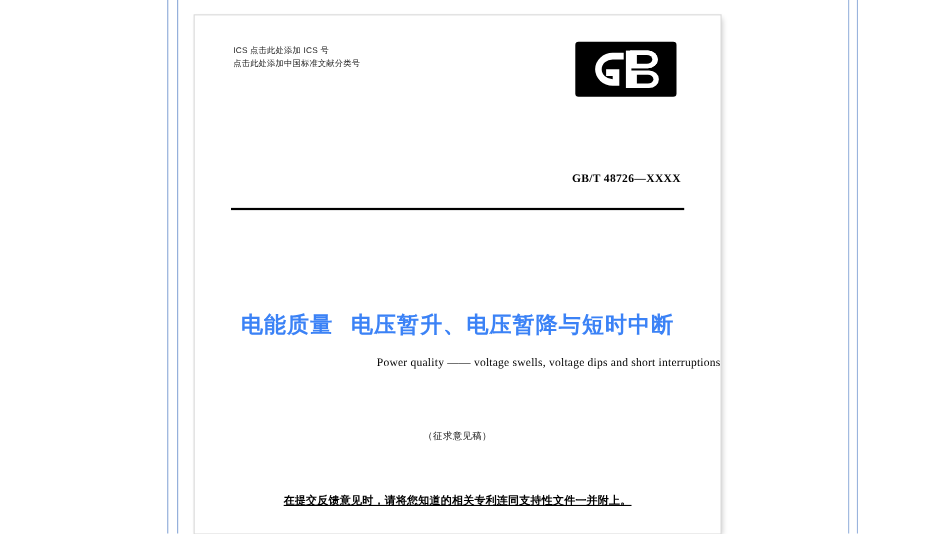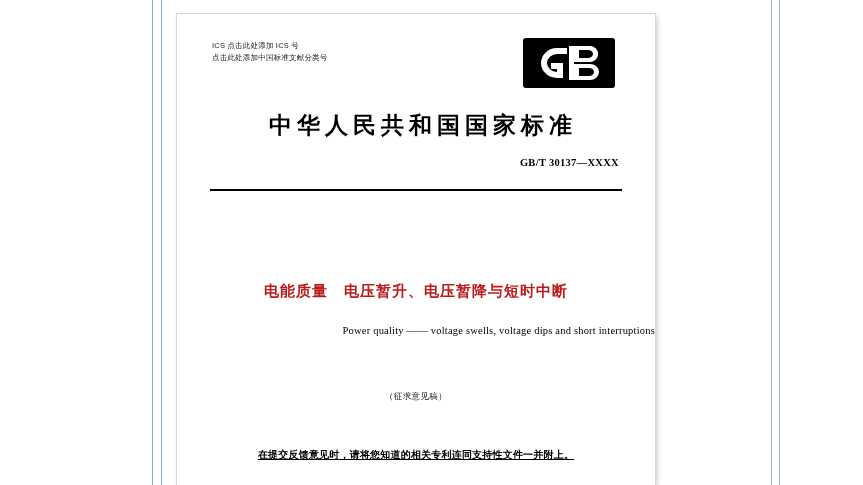--- a/index.html
+++ b/index.html
@@ -115,23 +115,23 @@
 
   
   .doc-title-cn {
     position: absolute;
     left: 0;
     right: 0;
     top: 268px;
     text-align: center;
     font-family: "Liberation Serif", serif;
     font-weight: bold;
-    font-size: 15px;
+    font-size: 20px;
     letter-spacing: 1px;
-    color: #b91c1c;
+    color: #3b82f6;
   }
   .doc-title-cn .gap { display: inline-block; width: 16px; }
 
   
   .doc-title-en {
     position: absolute;
     left: 0;
     right: 0;
     top: 311px;
     text-align: right;
@@ -194,23 +194,22 @@
           <path d="M40 12 a16 15 0 1 0 0 30 h6 v-15 h-12 v6 h6 v3 a10 9 0 1 1 0 -18 h10 v-6 z" fill="#ffffff" transform="translate(-4,0)"></path>
 
           <path d="M52 10 h16 a9 8 0 0 1 0 16 h-16 z M52 28 h17 a9 8 0 0 1 0 16 h-17 z" fill="#ffffff"></path>
           <path d="M52 10 h16 a9 8 0 0 1 0 16 h-16 z" fill="#ffffff"></path>
           <rect x="48" y="10" width="5" height="34" fill="#ffffff"></rect>
           <path d="M58 14 h9 a5 4 0 0 1 0 8 h-9 z" fill="#000000"></path>
           <path d="M58 32 h10 a5 4 0 0 1 0 8 h-10 z" fill="#000000"></path>
         </svg>
       </div>
 
-      <div class="std-title">中华人民共和国国家标准</div>
-
-      <div class="std-number">GB/T 30137—XXXX</div>
+
+      <div class="std-number">GB/T 48726—XXXX</div>
 
       <div class="hrule"></div>
 
       <div class="doc-title-cn">
         <span>电能质量</span><span class="gap"></span><span>电压暂升、电压暂降与短时中断</span>
       </div>
 
       <div class="doc-title-en">Power quality ——  voltage swells, voltage dips and short interruptions</div>
 
       <div class="draft-note">（征求意见稿）</div>

